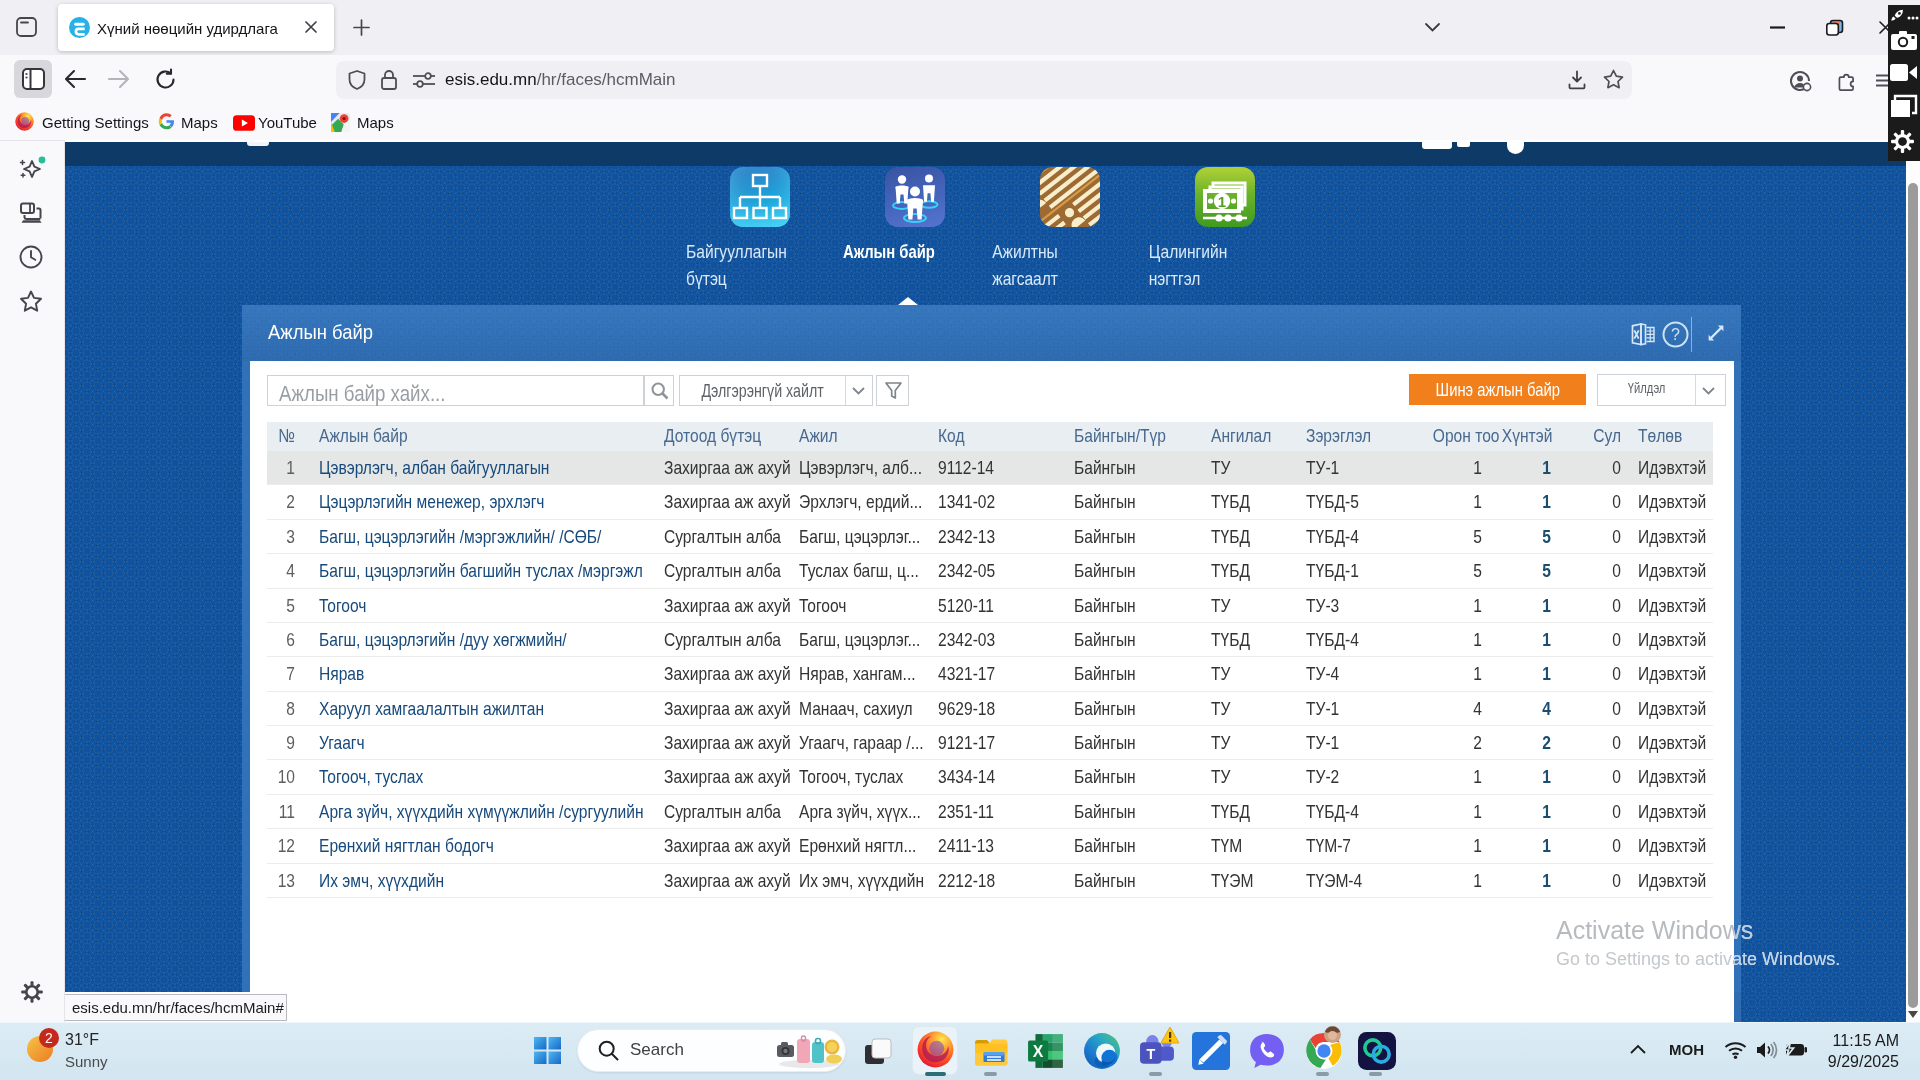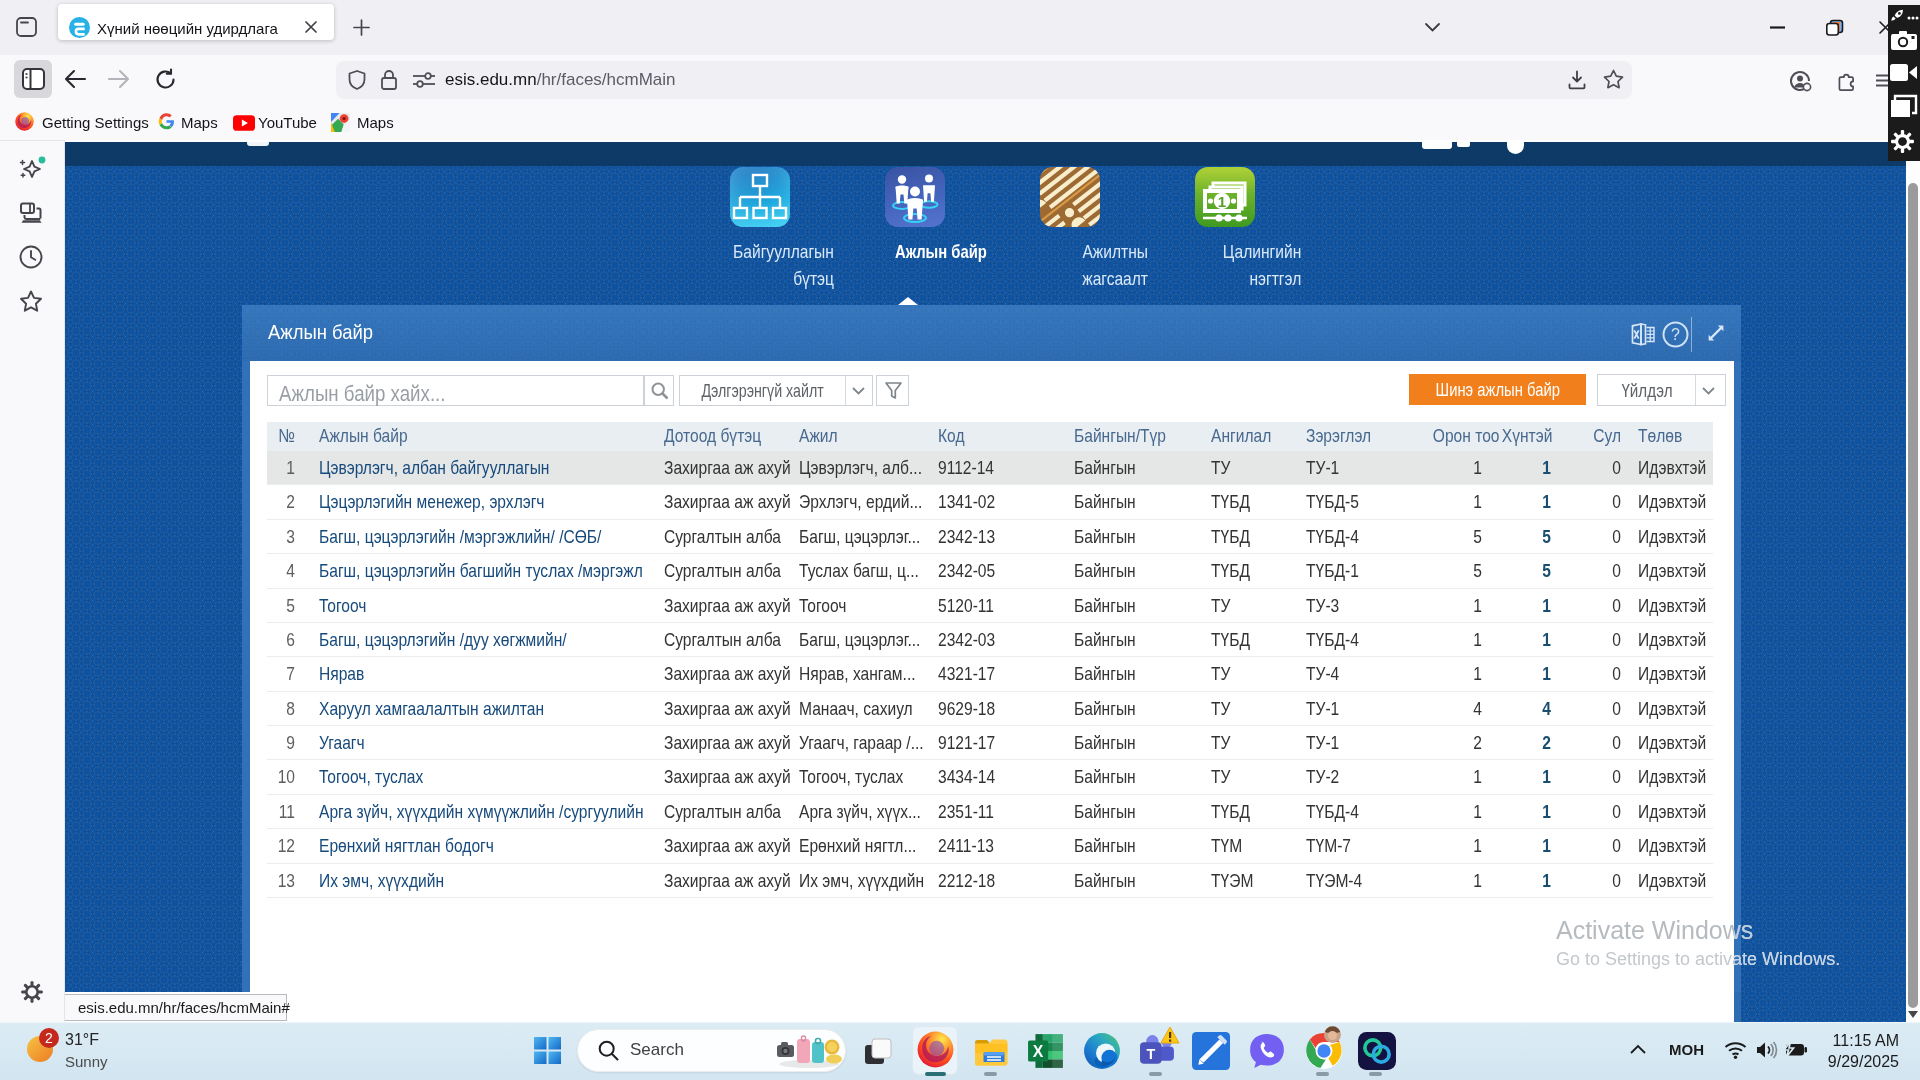--- a/index.html
+++ b/index.html
@@ -3,42 +3,42 @@
 <meta charset="utf-8">
 <style>
 * { margin:0; padding:0; box-sizing:border-box; }
 html,body { width:1920px; height:1080px; overflow:hidden; font-family:"Liberation Sans",sans-serif; }
 .abs { position:absolute; }
 svg { position:absolute; overflow:visible; }
 #stage { position:relative; width:1920px; height:1080px; background:#fff; }
 
 
 #tabbar { left:0; top:0; width:1920px; height:55px; background:#f0f0f4; }
-#tab { left:58px; top:4px; width:276px; height:36px; background:#fff; border-radius:4px; box-shadow:0 1px 4px rgba(0,0,0,.22);text-align:right; }
+#tab { left:58px; top:4px; width:276px; height:47px; background:#fff; border-radius:4px; box-shadow:0 1px 4px rgba(0,0,0,.22);text-align:right; }
 #tabtitle { left:39px; top:16px; font-size:15px; color:#15141a; }
 #toolbar { left:0; top:55px; width:1920px; height:47px; background:#f9f9fb; }
 #sbbtn { left:14px; top:60px; width:38px; height:38px; background:#d7d7dc; border-radius:6px; }
 #urlbar { left:336px; top:61px; width:1296px; height:38px; background:#f0f0f4; border-radius:8px; }
 #bookbar { left:0; top:102px; width:1920px; height:39px; background:#f9f9fb; border-bottom:1px solid #e4e4e9; }
 .bktxt { font-size:15px; color:#15141a; }
 
 
 #sidebar { left:0; top:141px; width:65px; height:881px; background:#f9f9fb; border-right:1px solid #e4e4e9; }
 
 
 #page { left:65px; top:140px; width:1855px; height:882px; background:#fff; overflow:hidden; }
 .pat { background-color:#0f53a0; }
 .pat svg { left:0; top:0; }
 #navybar { left:0; top:2px; width:1841px; height:24px; background:#0e3a67; }
 #bluebg { left:0; top:26px; width:1841px; height:826px; }
 #bluebg2 { left:1676px; top:852px; width:165px; height:30px; }
 
 
 .appicon { width:60px; height:60px; border-radius:13px; top:27px; }
-.applabel { top:98px; width:170px; text-align:right; font-size:19px; line-height:27px; color:#d9e9fa; }
+.applabel { top:98px; width:170px; text-align:left; font-size:19px; line-height:27px; color:#d9e9fa; }
 .applabel span { display:inline-block; transform:scaleX(.82); transform-origin:50% 50%; white-space:nowrap; }
 
 
 #panel { left:177px; top:165px; width:1499px; height:687px; background:#3071b8; }
 #panelhead { left:0; top:0; width:1499px; height:56px; background:linear-gradient(#3677be,#2d6bb1); overflow:hidden; }
 #panelbody { left:8px; top:56px; width:1484px; height:631px; background:#fff; }
 .inp { border:1px solid #ccd2d8; background:#fff; }
 .sx { display:inline-block; transform:scaleX(.8); transform-origin:0 50%; white-space:nowrap; }
 .sxc { display:inline-block; transform:scaleX(.8); transform-origin:50% 50%; white-space:nowrap; }
 #searchbox { left:17px; top:14px; width:377px; height:31px; }
@@ -405,21 +405,21 @@
               <path d="M1 1l5.5 5.5L12 1" fill="none" stroke="#7e858b" stroke-width="1.8"></path>
             </svg>
         </div>
         <div class="abs inp" id="filterbtn">
             <svg style="left:8px;top:6px" width="17" height="18" viewBox="0 0 17 18">
               <path d="M1 1h15l-5.7 7.5V16l-3.6-2V8.5z" fill="none" stroke="#7e858b" stroke-width="1.7" stroke-linejoin="round"></path>
             </svg>
           </div>
         <div class="abs" id="newbtn"><span class="sxc" style="transform:scaleX(.78)">Шинэ ажлын байр</span></div>
         <div class="abs inp" id="actbtn">
-          <div class="abs" style="left:0;top:5px;width:98px;font-size:19px;color:#5e6368;text-align:center;"><span class="sxc" style="transform:scaleX(.8)">Үйлдэл</span></div>
+          <div class="abs" style="left:0;top:5px;width:98px;font-size:14px;color:#5e6368;text-align:center;"><span class="sxc" style="transform:scaleX(.8)">Үйлдэл</span></div>
           <div class="abs" style="left:97px;top:0;width:1px;height:30px;background:#d6dade;"></div>
           <svg style="left:104px;top:12px" width="13" height="8" viewBox="0 0 13 8">
               <path d="M1 1l5.5 5.5L12 1" fill="none" stroke="#7e858b" stroke-width="1.8"></path>
             </svg>
         </div>
         <div id="tbl" class="abs">
             <div class="thead">
               <span class="rnum" style="color:#47698e;font-weight:normal">№</span>
               <span class="c1" style="color:#47698e;font-weight:normal">Ажлын байр</span>
               <span class="c2" style="color:#47698e;font-weight:normal">Дотоод бүтэц</span>
@@ -619,21 +619,21 @@
       </div>
     </div>
 
     <div class="abs" style="left:1491px;top:776px;font-size:25px;color:#b6bbc0;">Activate Windows</div>
     <div class="abs" style="left:1491px;top:809px;font-size:18px;color:#c3c8cc;">Go to Settings to activate Windows.</div>
     <div class="abs" style="left:1669px;top:0;width:172px;height:882px;overflow:hidden;">
       <div class="abs" style="left:-178px;top:776px;font-size:25px;color:#b9cce2;white-space:nowrap;">Activate Windows</div>
       <div class="abs" style="left:-178px;top:809px;font-size:18px;color:#c2d4e8;white-space:nowrap;">Go to Settings to activate Windows.</div>
     </div>
 
-    <div class="abs" style="left:-1px;top:854px;width:223px;height:27px;background:#f9f9fb;border:1px solid #b9b9c0;font-size:15px;color:#1a1a1e;line-height:25px;padding-left:13px;">esis.edu.mn/hr/faces/hcmMain#</div>
+    <div class="abs" style="left:-1px;top:854px;width:223px;height:27px;background:#f9f9fb;border:1px solid #b9b9c0;font-size:15px;color:#1a1a1e;line-height:25px;padding-left:7px;">esis.edu.mn/hr/faces/hcmMain#</div>
 
     <div class="abs" style="left:1841px;top:0;width:14px;height:882px;background:#fdfdfd;"></div>
     <div class="abs" style="left:1843px;top:43px;width:10px;height:825px;background:#9b9b9b;border-radius:5px;"></div>
     <div class="abs" style="left:1843px;top:871px;width:0;height:0;border-left:5px solid transparent;border-right:5px solid transparent;border-top:7px solid #474747;"></div>
   </div>
 
   <div id="taskbar" class="abs"></div>
 
   <svg class="abs" style="left:27px;top:1026px" width="46" height="46" viewBox="0 0 46 46">
       <defs>

